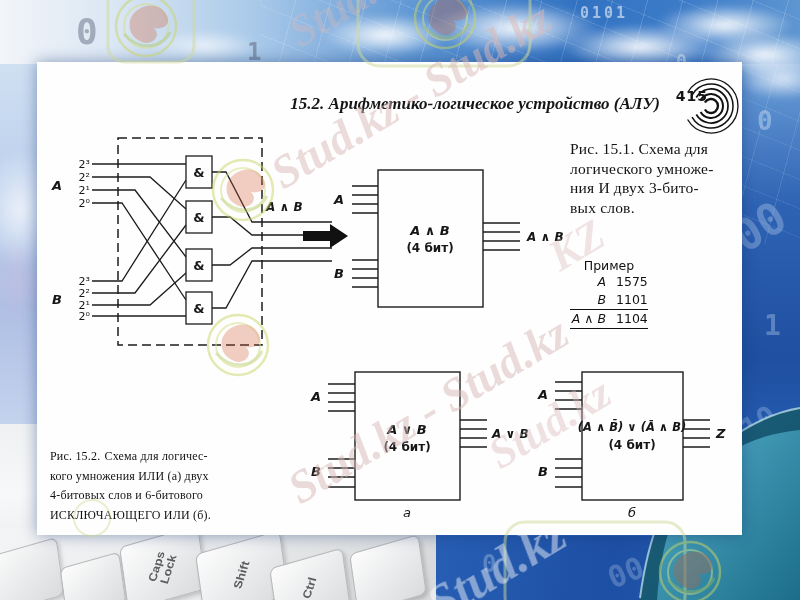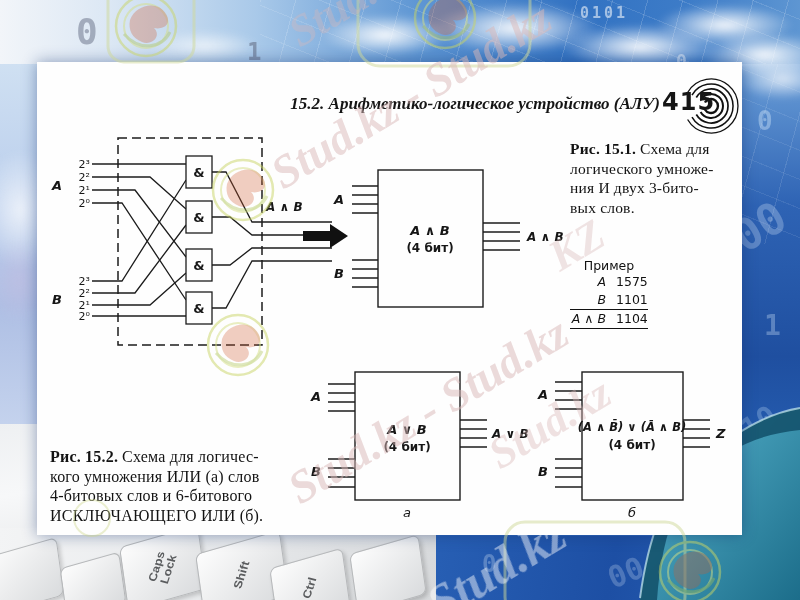--- a/index.html
+++ b/index.html
@@ -36,25 +36,25 @@
     font-size:12px;font-weight:bold;color:#5a5c5e;white-space:pre-wrap;width:40px;text-align:center;line-height:13px;}
   
   #page{position:absolute;left:37px;top:62px;width:705px;height:473px;background:#fefefe;
     box-shadow:0 0 14px rgba(20,50,110,.45);z-index:10;}
   .svg-layer{position:absolute;left:0;top:0;width:800px;height:600px;pointer-events:none;}
   #bg-svg{z-index:4;} #diagram-svg{z-index:20;} #wm-svg{z-index:50;}
   .txt{position:absolute;z-index:30;color:#151515;}
   #header-line{left:270px;top:94px;width:390px;text-align:right;
     font-family:"Liberation Serif",serif;font-style:italic;font-weight:600;font-size:17px;}
   #page-number{left:662px;top:88px;width:46px;text-align:right;
-    font-family:"DejaVu Sans",sans-serif;font-weight:bold;font-size:24px;letter-spacing:1px;}
+    font-family:"DejaVu Sans",sans-serif;font-weight:bold;font-size:14px;letter-spacing:1px;}
   .caption{font-family:"Liberation Serif",serif;color:#131313;}
   #fig1-caption{left:570px;top:139px;width:178px;font-size:15.5px;line-height:19.5px;letter-spacing:.2px;}
-  #fig2-caption{left:50px;top:447px;width:236px;font-size:16px;line-height:19.5px;letter-spacing:.2px;}
-  .cap-label{font-weight:bold;margin-right:4px;margin-top:12px;}
+  #fig2-caption{left:50px;top:447px;width:236px;font-size:12px;line-height:19.5px;letter-spacing:.2px;}
+  .cap-label{font-weight:normal;margin-right:4px;margin-top:12px;}
   #example{left:570px;top:258px;width:78px;font-family:"DejaVu Sans",sans-serif;font-size:12.5px;color:#111;}
   .ex-title{text-align:center;}
   .ex-row{display:flex;line-height:18px;}
   .ex-label{width:36px;text-align:right;padding-right:10px;font-style:italic;}
   .ex-total{border-top:1.5px solid #111;border-bottom:1.5px solid #111;}
 </style>
 </head>
 <body>
 
 <div id="screen">
@@ -239,21 +239,21 @@
       <span class="ex-val">1101</span>
     </div>
     <div class="ex-row ex-total">
       <span class="ex-label">A ∧ B</span>
       <span class="ex-val">1104</span>
     </div>
   </div>
 
   <div id="fig2-caption" class="txt caption">
     <div><span class="cap-label">Рис. 15.2.</span><span>Схема для логичес-</span></div>
-    <div>кого умножения ИЛИ (а) слов</div>
+    <div>кого умножения ИЛИ (а) двух</div>
     <div>4-битовых слов и 6-битового</div>
     <div>ИСКЛЮЧАЮЩЕГО ИЛИ (б).</div>
   </div>
 
   <svg id="wm-svg" class="svg-layer" viewBox="0 0 800 600">
     <defs>
       <g id="bird">
         <circle r="30" fill="none" stroke="#c9d465" stroke-width="2.5"></circle>
         <circle r="22" fill="none" stroke="#d4de84" stroke-width="2"></circle>
         <path d="M-16,-6 C-10,-22 12,-26 20,-12 C26,-2 18,4 8,2 C16,10 6,20 -4,16 C-14,12 -18,4 -16,-6 Z" fill="#cf5a2e" opacity=".6"></path>

